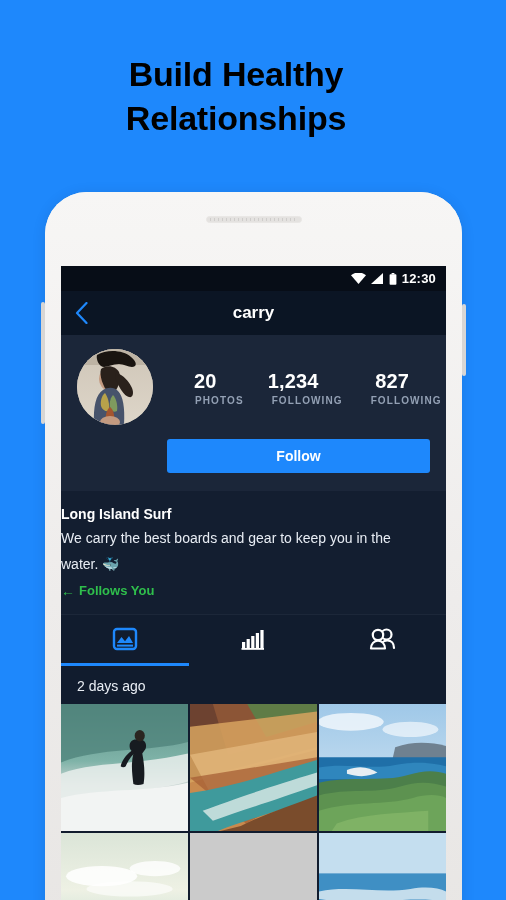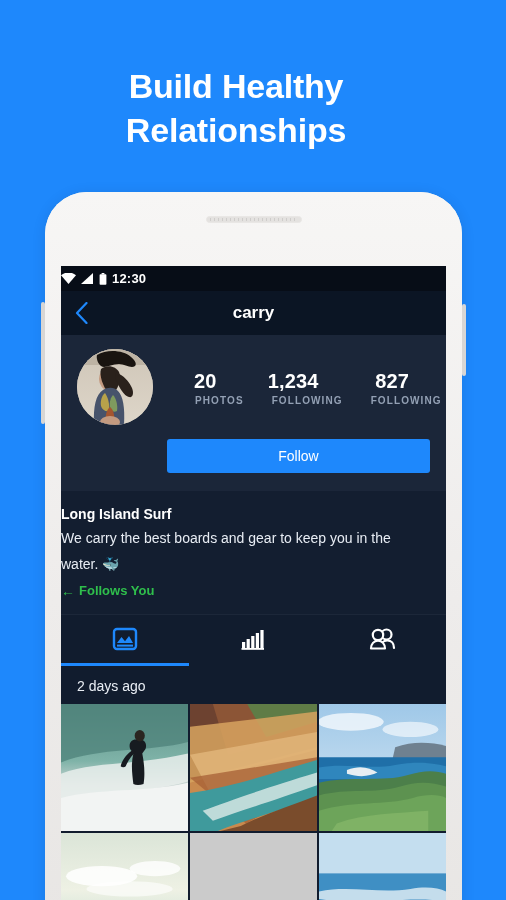--- a/index.html
+++ b/index.html
@@ -5,22 +5,22 @@
   * { box-sizing: border-box; margin: 0; padding: 0; }
   html, body {
     width: 506px; height: 900px;
     overflow: hidden;
     font-family: "Liberation Sans", sans-serif;
   }
   body { background: #1e88fc; position: relative; }
 
   
   .headline {
-    position: absolute; left: 0; top: 64px; width: 472px;
-    text-align: center; color: #ffffff;
+    position: absolute; left: 0; top: 52px; width: 472px;
+    text-align: center; color: #000000;
     font-size: 34px; font-weight: bold; line-height: 44px;
     letter-spacing: -0.2px;
   }
 
   
   .phone {
     position: absolute; left: 45px; top: 192px;
     width: 417px; height: 740px;
     background: #f0efed;
     border-radius: 42px 42px 12px 12px;
@@ -56,21 +56,21 @@
   
   .screen {
     position: absolute; left: 16px; top: 74px;
     width: 385px; height: 666px;
     background: #111c2e; overflow: hidden;
   }
 
   
   .statusbar {
     height: 25px; background: #070d17;
-    display: flex; align-items: center; 
+    display: flex; align-items: center; justify-content: flex-end;
     padding-right: 10px; gap: 5px;
   }
   .sb-time { color: #ffffff; font-size: 13px; font-weight: bold; letter-spacing: 0.2px; }
   .ico-wifi { width: 15px; height: 11px; position: relative; }
   .ico-wifi svg, .ico-sig svg, .ico-bat svg { display: block; }
 
   
   .appbar {
     height: 44px; background: #0b1524;
     display: flex; align-items: center; position: relative;
@@ -107,21 +107,21 @@
     line-height: 24px; letter-spacing: 0.2px;
   }
   .stat-label {
     color: #93a0b4; font-size: 10px; font-weight: bold;
     letter-spacing: 1.1px; margin-top: 2px; margin-left: 28px;
   }
   .follow-btn {
     display: block; width: 100%; margin-top: 14px;
     height: 34px; line-height: 34px; text-align: center;
     background: #1e88fc; color: #ffffff;
-    font-size: 14px; font-weight: normal; border: none;
+    font-size: 14px; font-weight: bold; border: none;
     border-radius: 3px; cursor: pointer;
     font-family: "Liberation Sans", sans-serif;
   }
   .follow-wrap { padding-left: 90px; }
 
   
   .bio { background: #131e30; padding: 12px 16px 16px 0; }
   .bio-name {
     color: #ffffff; font-size: 14px; font-weight: bold;
     line-height: 22px;

